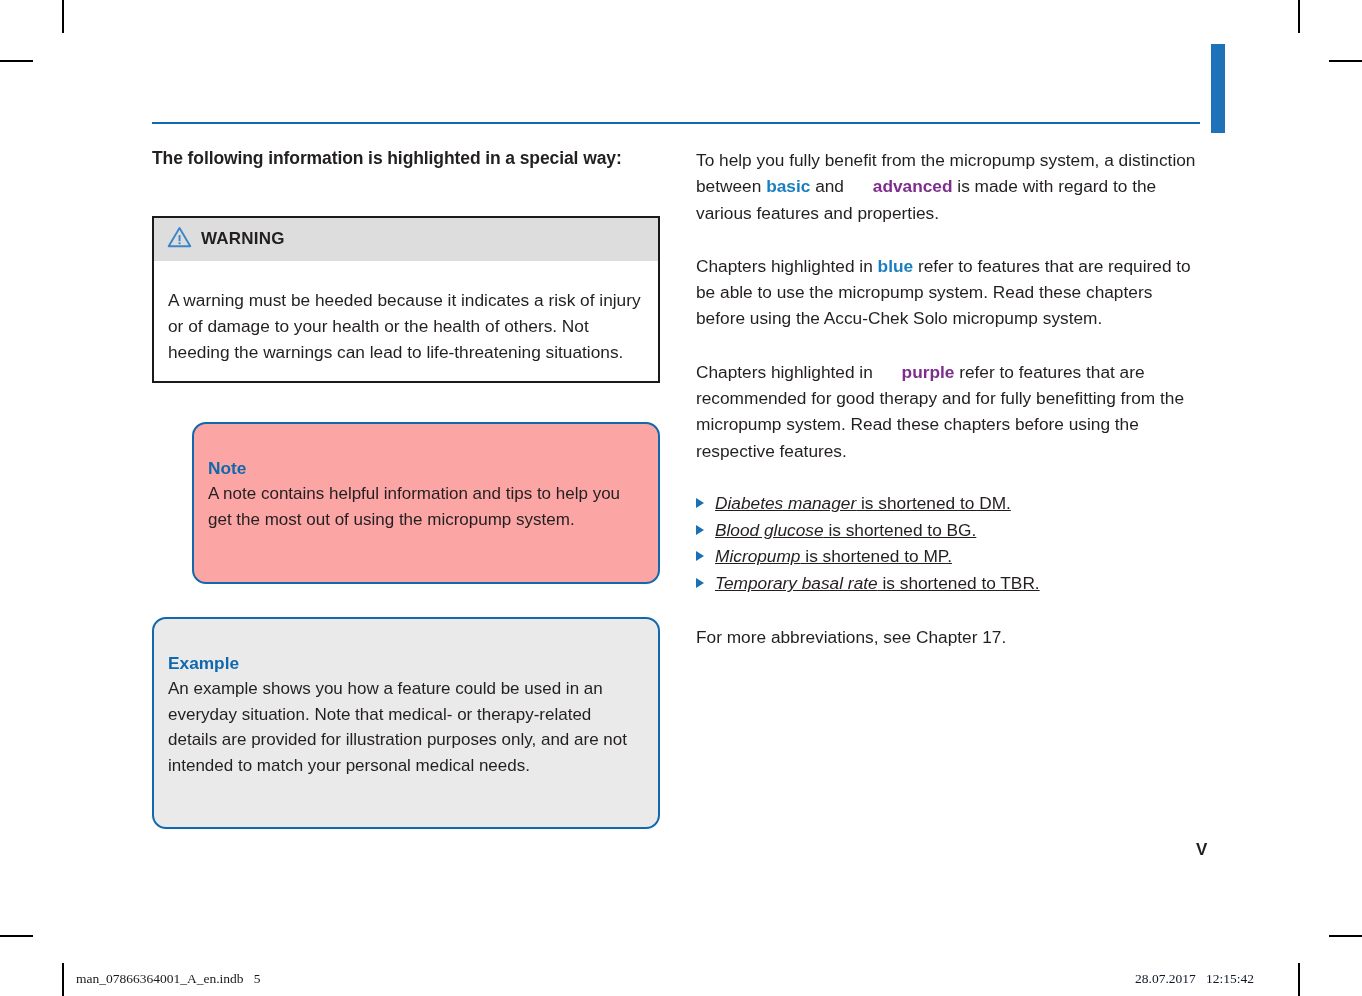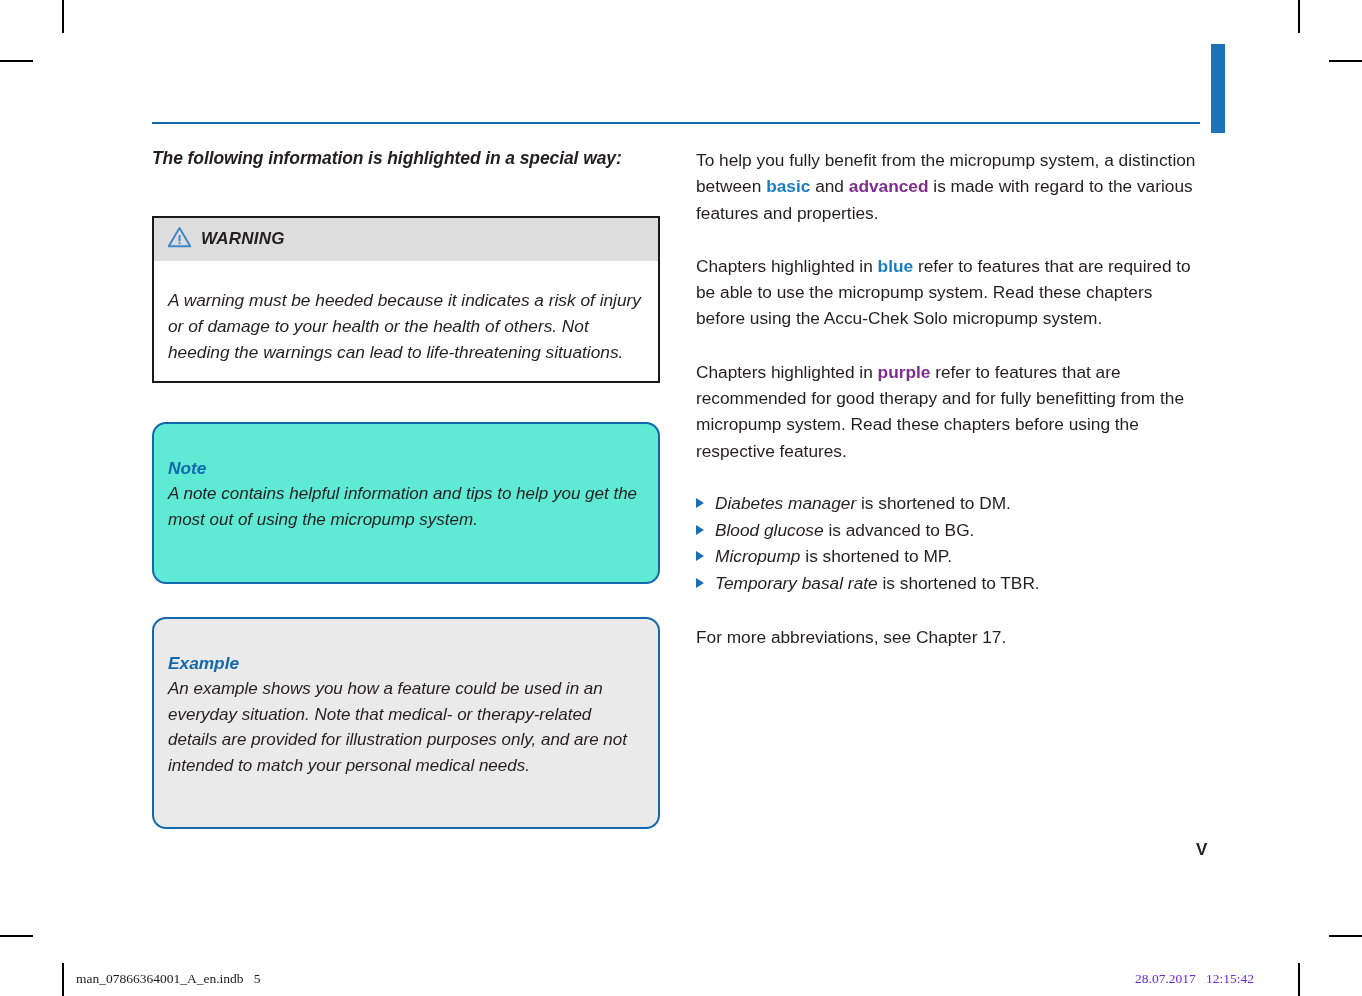--- a/index.html
+++ b/index.html
@@ -56,21 +56,21 @@
     position: absolute;
     left: 152px;
     top: 147px;
     width: 1048px;
   }
   .cols {
     display: flex;
     gap: 36px;
     align-items: flex-start;
   }
-  .col-left  { width: 508px; flex: 0 0 508px; font-style: italic; }
+  .col-left  { width: 508px; flex: 0 0 508px; }
   .col-right { width: 504px; flex: 0 0 504px; }
 
   .lead-heading {
     font-size: 17.5px;
     font-weight: bold;
     letter-spacing: -0.1px;
     line-height: 1.3;
     margin: 0 0 46px 0;
   }
 
@@ -98,50 +98,50 @@
     font-size: 17.3px;
     line-height: 1.52;
   }
 
   
   .callout {
     border: 2px solid #1268ac;
     border-radius: 14px;
     padding: 32px 16px 34px 14px;
   }
-  .callout-note    { background: #5eead4; margin-bottom: 33px; min-height: 92px; }
+  .callout-note    { background: #fca5a5; margin-bottom: 33px; min-height: 92px; margin-left: 40px; }
   .callout-example { background: #eaeaea; min-height: 142px; }
   .callout-title {
     color: #1268ac;
     font-weight: bold;
     font-size: 17.3px;
     line-height: 1.45;
   }
   .callout-text {
     font-size: 17px;
     line-height: 1.52;
   }
 
   
   .para {
     font-size: 17.3px;
     line-height: 1.52;
     margin: 0 0 27px 0;
   }
   .para.tight { margin-bottom: 26px; }
   .kw-blue   { color: #1a7fc1; font-weight: bold; }
-  .kw-purple { color: #7e2d8e; font-weight: bold; }
+  .kw-purple { color: #7e2d8e; font-weight: bold; margin-left: 24px; }
 
   .abbr-heading {
     font-size: 17.3px;
     font-weight: bold;
     line-height: 1.45;
     margin: 0 0 3px 0;
   }
-  .abbr-list { margin: 0 0 27px 0; padding: 0; list-style: none; }
+  .abbr-list { margin: 0 0 27px 0; padding: 0; list-style: none; text-decoration: underline; }
   .abbr-item {
     display: flex;
     align-items: baseline;
     gap: 11px;
     font-size: 17.3px;
     line-height: 1.55;
   }
   .bullet-tri {
     flex: 0 0 auto;
     width: 0; height: 0;
@@ -171,21 +171,21 @@
     font-size: 13.5px;
     color: #1a1a1a;
     white-space: pre;
   }
   .footer-right {
     position: absolute;
     left: 1135px;
     top: 971px;
     font-family: "Liberation Serif", serif;
     font-size: 13.5px;
-    color: #6d28d9;
+    color: #0f172a;
     white-space: pre;
   }
 </style>
 </head>
 <body>
 
 <div class="crop crop-v cm-tl-v"></div>
 <div class="crop crop-h cm-tl-h"></div>
 <div class="crop crop-v cm-tr-v"></div>
 <div class="crop crop-h cm-tr-h"></div>
@@ -239,21 +239,21 @@
       <p class="para tight"><span>Chapters highlighted in </span><span class="kw-purple">purple</span><span> refer to features that are recommended for good therapy and for fully benefitting from the micropump system. Read these chapters before using the respective features.</span></p>
 
 
       <ul class="abbr-list">
         <li class="abbr-item">
           <span class="bullet-tri"></span>
           <span><span class="abbr-term">Diabetes manager</span><span> is shortened to DM.</span></span>
         </li>
         <li class="abbr-item">
           <span class="bullet-tri"></span>
-          <span><span class="abbr-term">Blood glucose</span><span> is advanced to BG.</span></span>
+          <span><span class="abbr-term">Blood glucose</span><span> is shortened to BG.</span></span>
         </li>
         <li class="abbr-item">
           <span class="bullet-tri"></span>
           <span><span class="abbr-term">Micropump</span><span> is shortened to MP.</span></span>
         </li>
         <li class="abbr-item">
           <span class="bullet-tri"></span>
           <span><span class="abbr-term">Temporary basal rate</span><span> is shortened to TBR.</span></span>
         </li>
       </ul>

